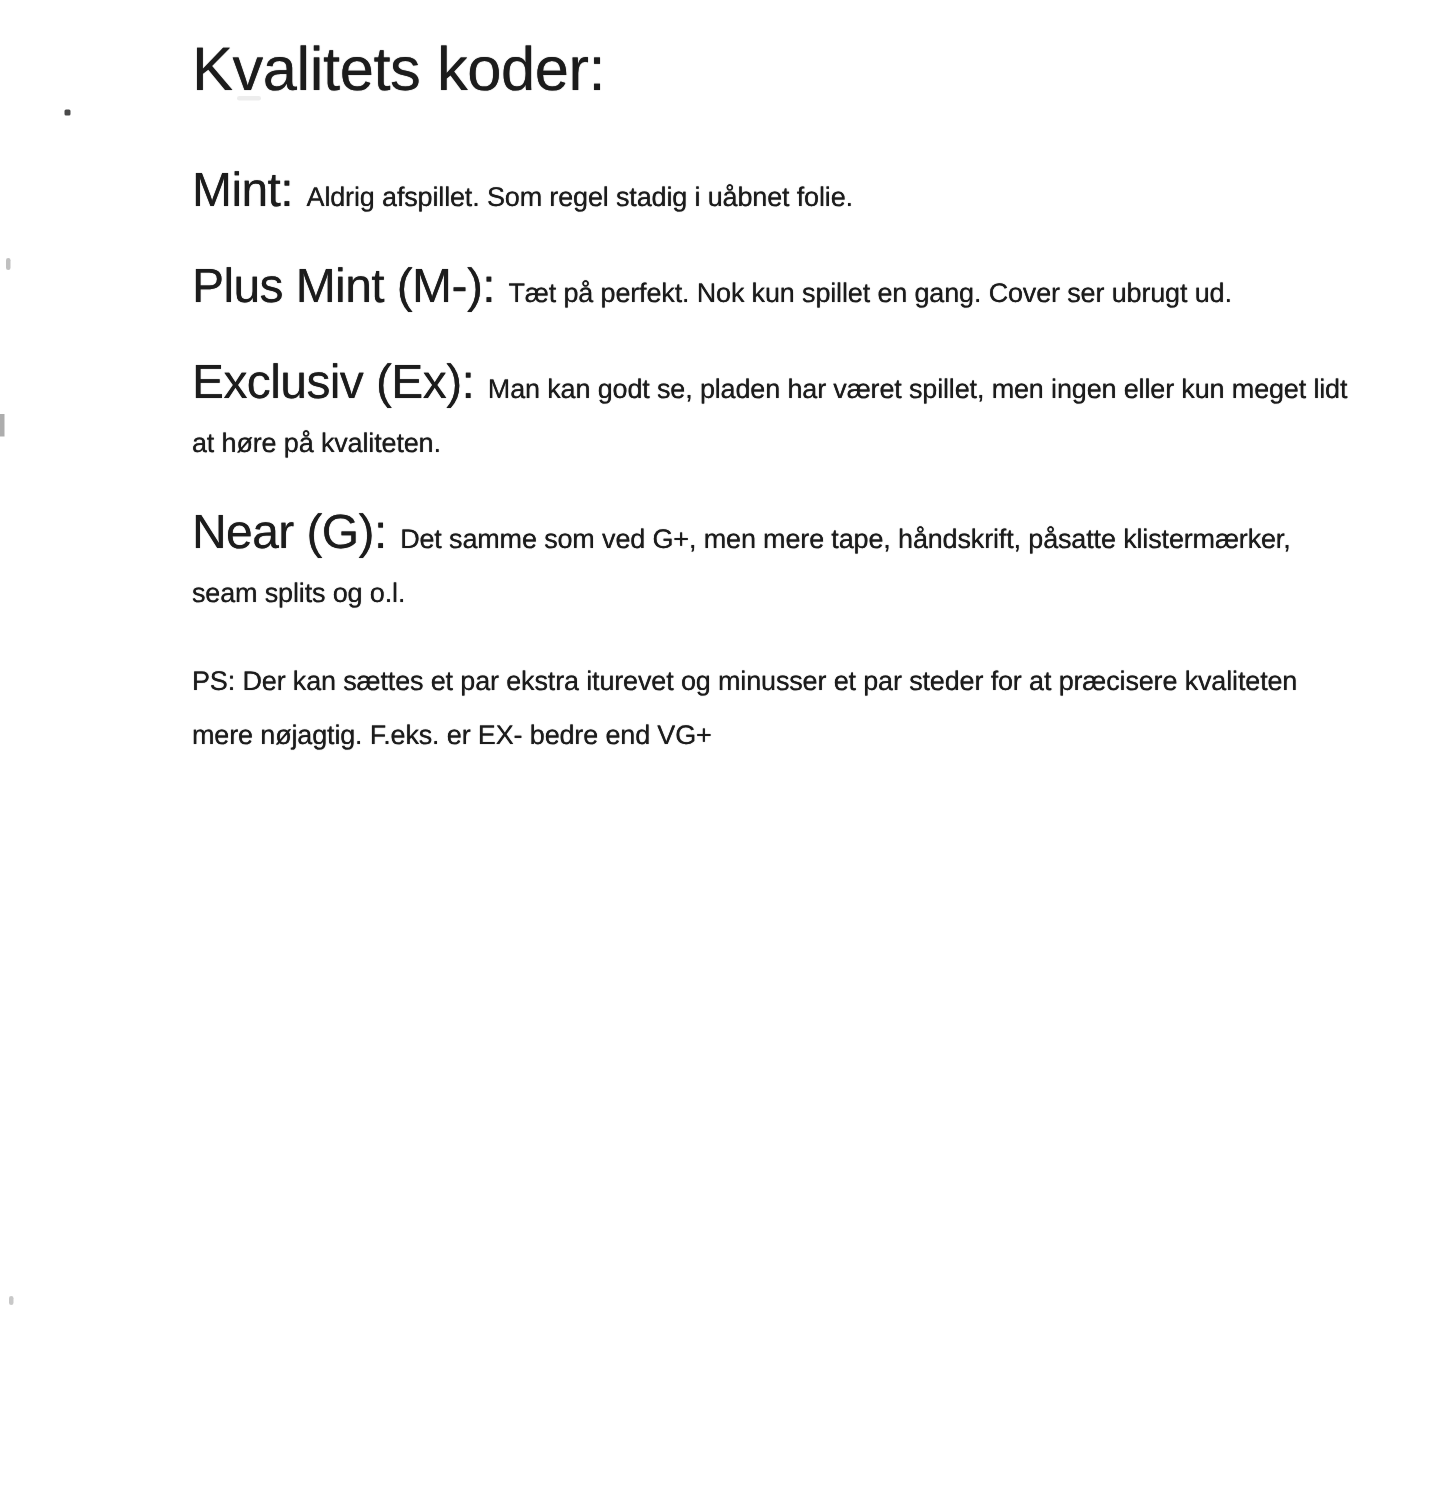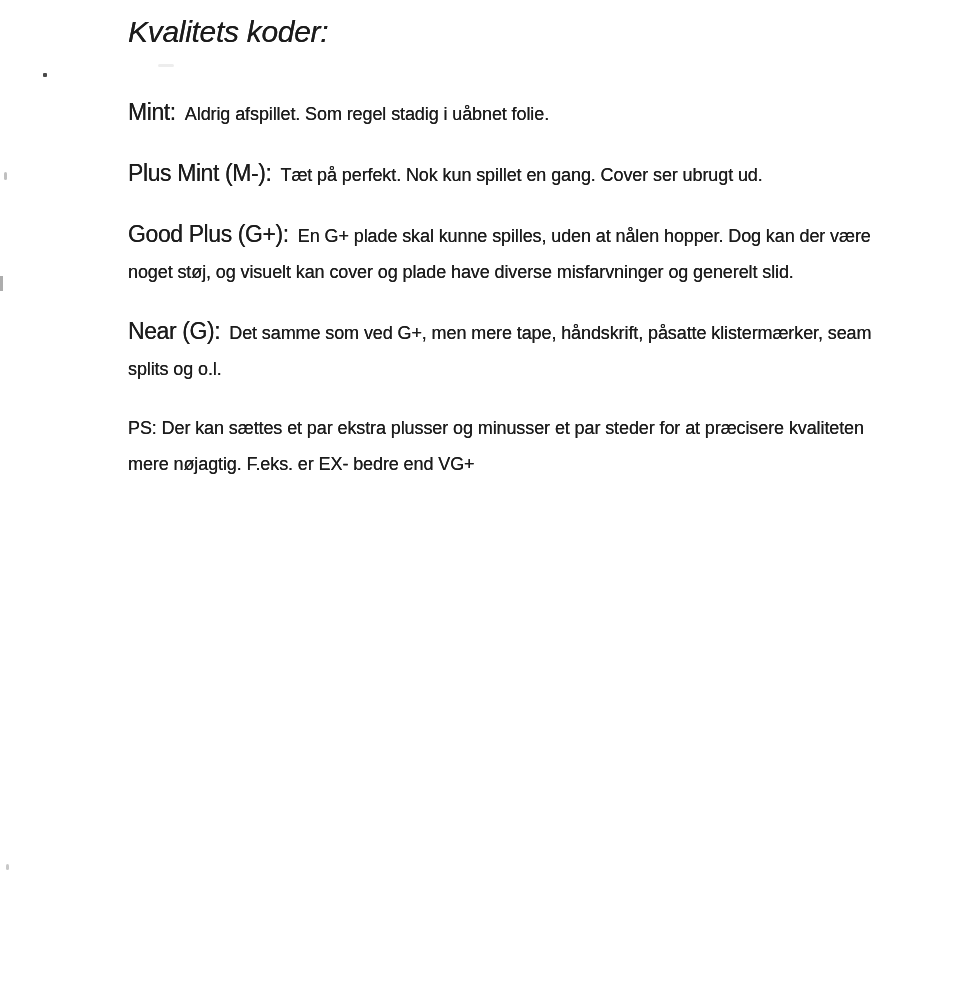--- a/index.html
+++ b/index.html
@@ -15,37 +15,36 @@
     font-family: "Liberation Sans", sans-serif;
     color: #1c1c1c;
   }
   .page {
     position: absolute;
     left: 128px;
     top: 10px;
     width: 776px;
   }
   .doc-title {
-    font-size: 30px;
+    font-size: 41px;
     font-weight: 400;
     letter-spacing: -0.3px;
-    margin: 0 0 40px 0;
+    margin: 14px 0 40px 0;
     line-height: 44px;
     text-shadow: 0 0 0.6px currentColor;
-    font-style: italic;
   }
   .entry {
     margin: 0 0 23px 0;
     font-size: 18px;
     line-height: 36px;
     letter-spacing: -0.1px;
     text-shadow: 0 0 0.5px currentColor;
   }
   .term {
-    font-size: 23px;
+    font-size: 32px;
     letter-spacing: -0.4px;
     padding-right: 9px;
     white-space: nowrap;
   }
   .postscript {
     margin: 2px 0 0 0;
     font-size: 18px;
     line-height: 36px;
     letter-spacing: -0.1px;
     text-shadow: 0 0 0.5px currentColor;
@@ -82,24 +81,24 @@
 
 <div class="page">
   <h1 class="doc-title">Kvalitets koder:</h1>
 
   <div>
 
       <p class="entry"><span class="term">Mint:</span><span class="def">Aldrig afspillet. Som regel stadig i uåbnet folie.</span></p>
 
       <p class="entry"><span class="term">Plus Mint (M-):</span><span class="def">Tæt på perfekt. Nok kun spillet en gang. Cover ser ubrugt ud.</span></p>
 
+      <p class="entry"><span class="term">Exclusiv (Ex):</span><span class="def">Man kan godt se, pladen har været spillet, men ingen eller kun meget lidt at høre på kvaliteten.</span></p>
 
 
 
-      <p class="entry"><span class="term">Good Plus (G+):</span><span class="def">En G+ plade skal kunne spilles, uden at nålen hopper. Dog kan der være noget støj, og visuelt kan cover og plade have diverse misfarvninger og generelt slid.</span></p>
 
       <p class="entry"><span class="term">Near (G):</span><span class="def">Det samme som ved G+, men mere tape, håndskrift, påsatte klistermærker, seam splits og o.l.</span></p>
 
 
     </div>
 
-  <p class="postscript">PS: Der kan sættes et par ekstra plusser og minusser et par steder for at præcisere kvaliteten mere nøjagtig. F.eks. er EX- bedre end VG+</p>
+  <p class="postscript">PS: Der kan sættes et par ekstra iturevet og minusser et par steder for at præcisere kvaliteten mere nøjagtig. F.eks. er EX- bedre end VG+</p>
 </div>
 
 </body></html>

